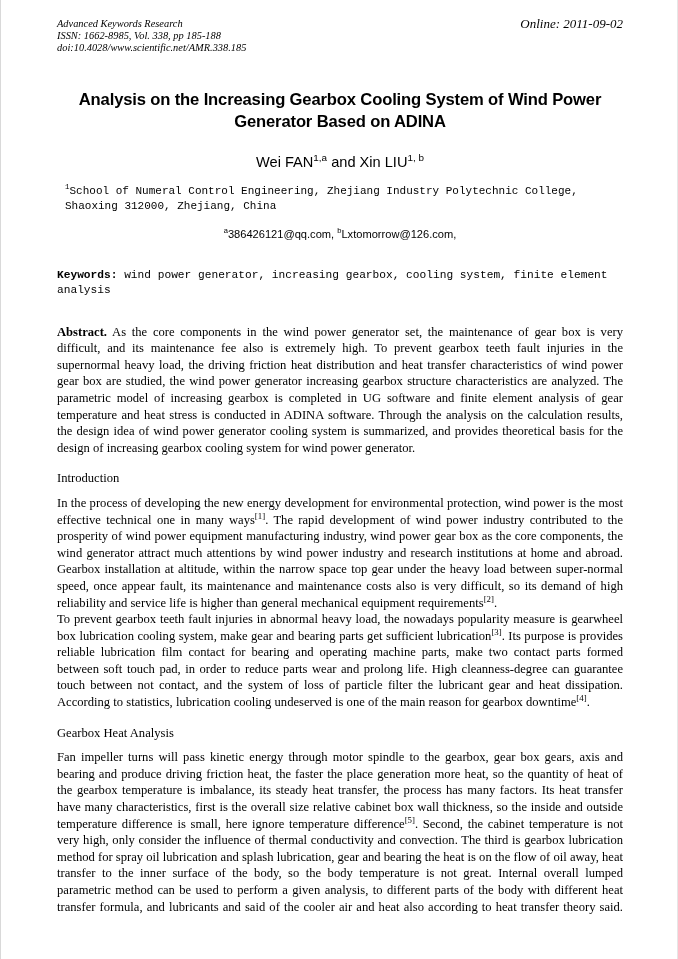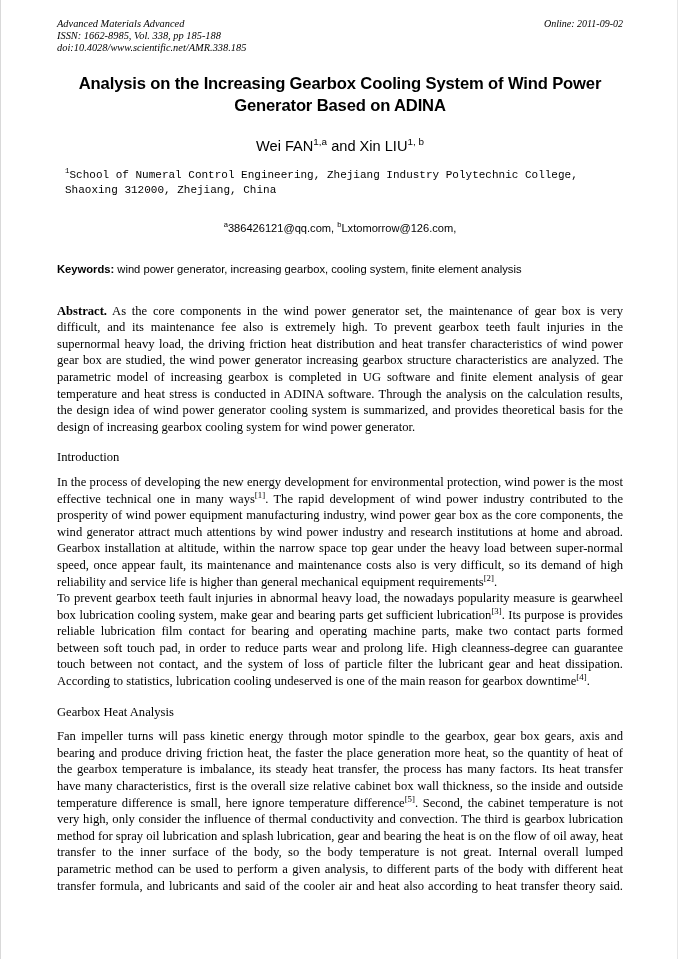--- a/index.html
+++ b/index.html
@@ -42,32 +42,32 @@
     width: 100%;
   }
   .journal-header .line {
     white-space: nowrap;
   }
   .online-date {
     position: absolute;
     right: 0;
     top: 0;
     font-style: italic;
-    font-size: 10px;
+    font-size: 13px;
     white-space: nowrap;
   }
 
   
   .title {
     font-family: "Liberation Sans", "DejaVu Sans", sans-serif;
     font-weight: bold;
     font-size: 16.6px;
     line-height: 22px;
     text-align: center;
-    margin-top: 18px;
+    margin-top: 34px;
     letter-spacing: -0.15px;
   }
 
   
   .authors {
     font-family: "Liberation Sans", "DejaVu Sans", sans-serif;
     font-size: 14.6px;
     text-align: center;
     margin-top: 20px;
     line-height: 18px;
@@ -76,32 +76,32 @@
     font-family: Liberation Mono, monospace;
     font-size: 11px;
     margin-top: 13px;
     line-height: 15.5px;
     padding: 0 8px;
   }
   .emails {
     font-family: "Liberation Sans", "DejaVu Sans", sans-serif;
     font-size: 11.1px;
     text-align: center;
-    margin-top: 22px;
+    margin-top: 12px;
     line-height: 15px;
   }
   sup {
     font-size: 0.68em;
     vertical-align: super;
     line-height: 0;
   }
 
   
   .keywords {
-    font-family: Liberation Sans, sans-serif;
+    font-family: Liberation Mono, monospace;
     font-size: 11.2px;
     line-height: 15px;
     margin-top: 26px;
   }
   .keywords .kw-label {
     font-weight: bold;
   }
 
   
   .abstract {
@@ -140,21 +140,21 @@
     line-height: 0;
   }
 </style>
 </head>
 <body>
 
 <div class="page">
   <div class="content">
 
     <div class="journal-header">
-      <div class="line">Advanced Materials Advanced</div>
+      <div class="line">Advanced Keywords Research</div>
       <div class="line">ISSN: 1662-8985, Vol. 338, pp 185-188</div>
       <div class="line">doi:10.4028/www.scientific.net/AMR.338.185</div>
       <div class="online-date">Online: 2011-09-02</div>
     </div>
 
     <div class="title">Analysis on the Increasing Gearbox Cooling System of Wind Power Generator Based on ADINA</div>
 
     <div class="authors">
       <span>Wei FAN</span><sup>1,a</sup><span> and </span><span>Xin LIU</span><sup>1, b</sup>
     </div>

